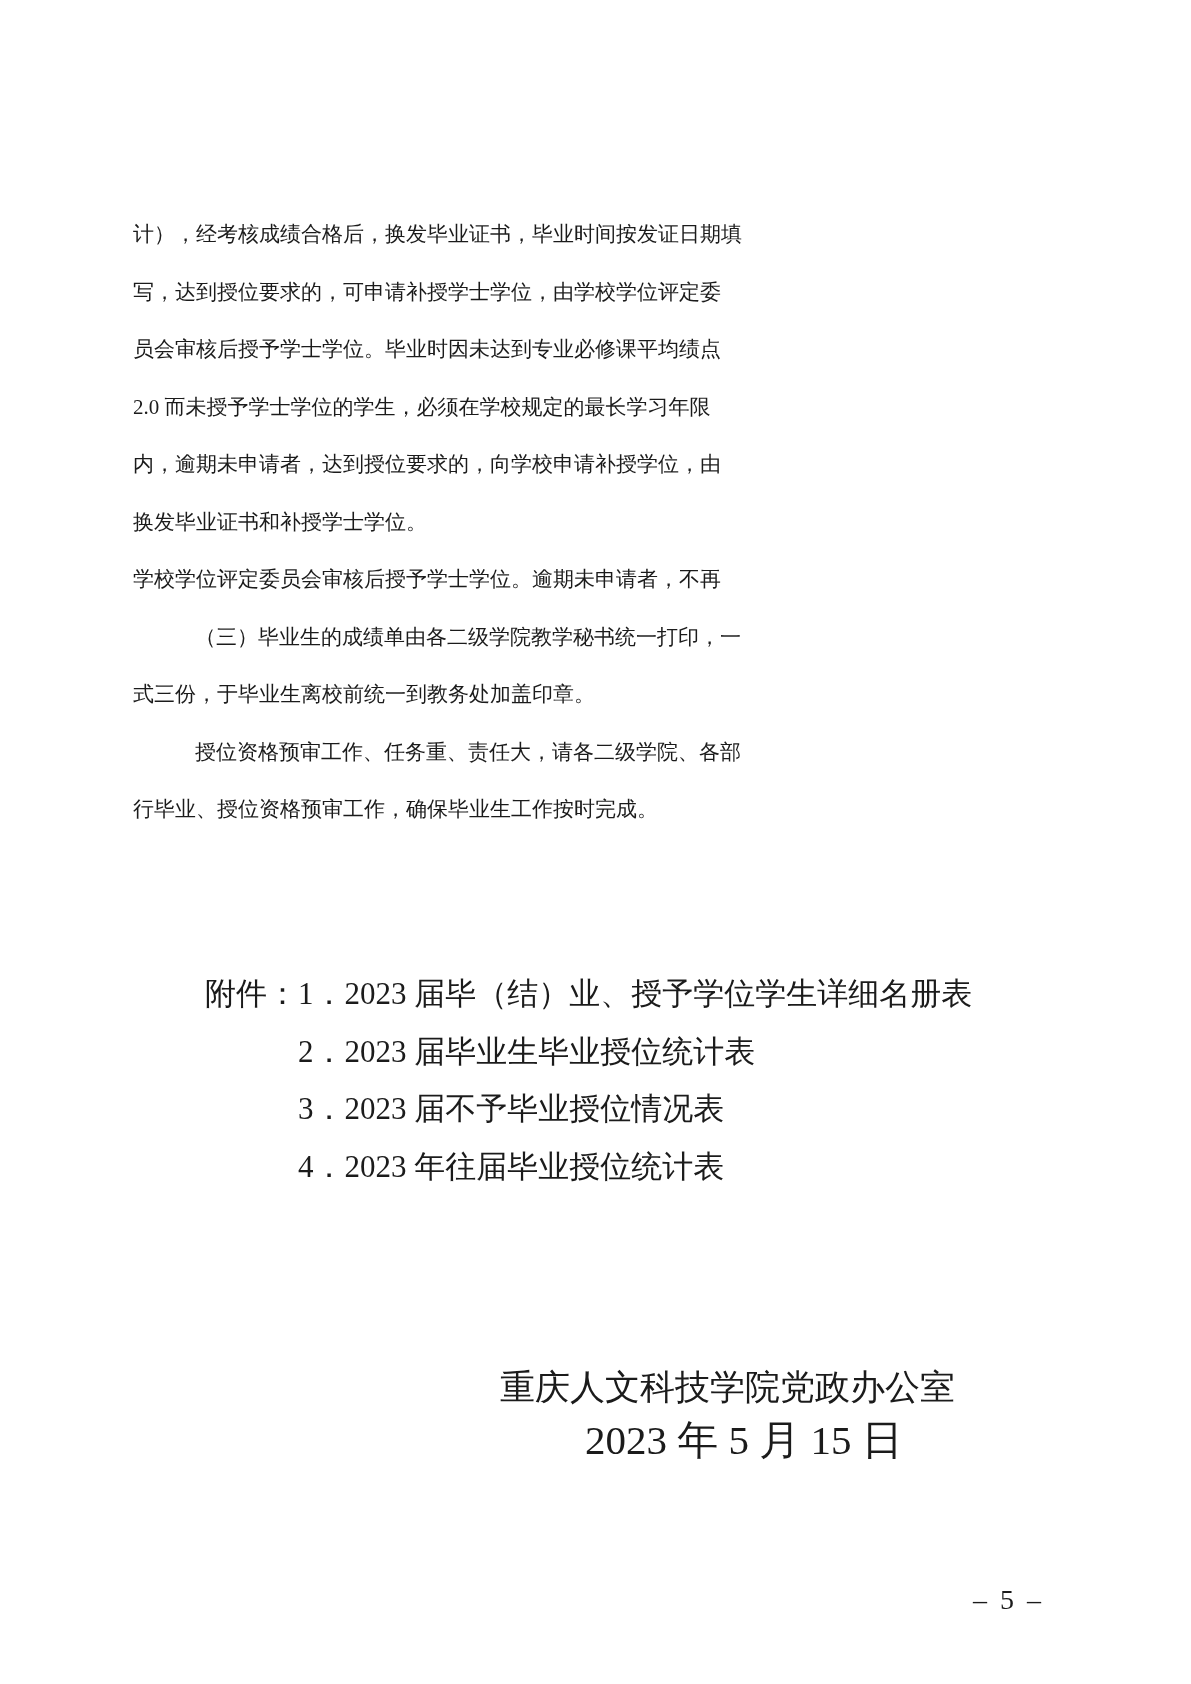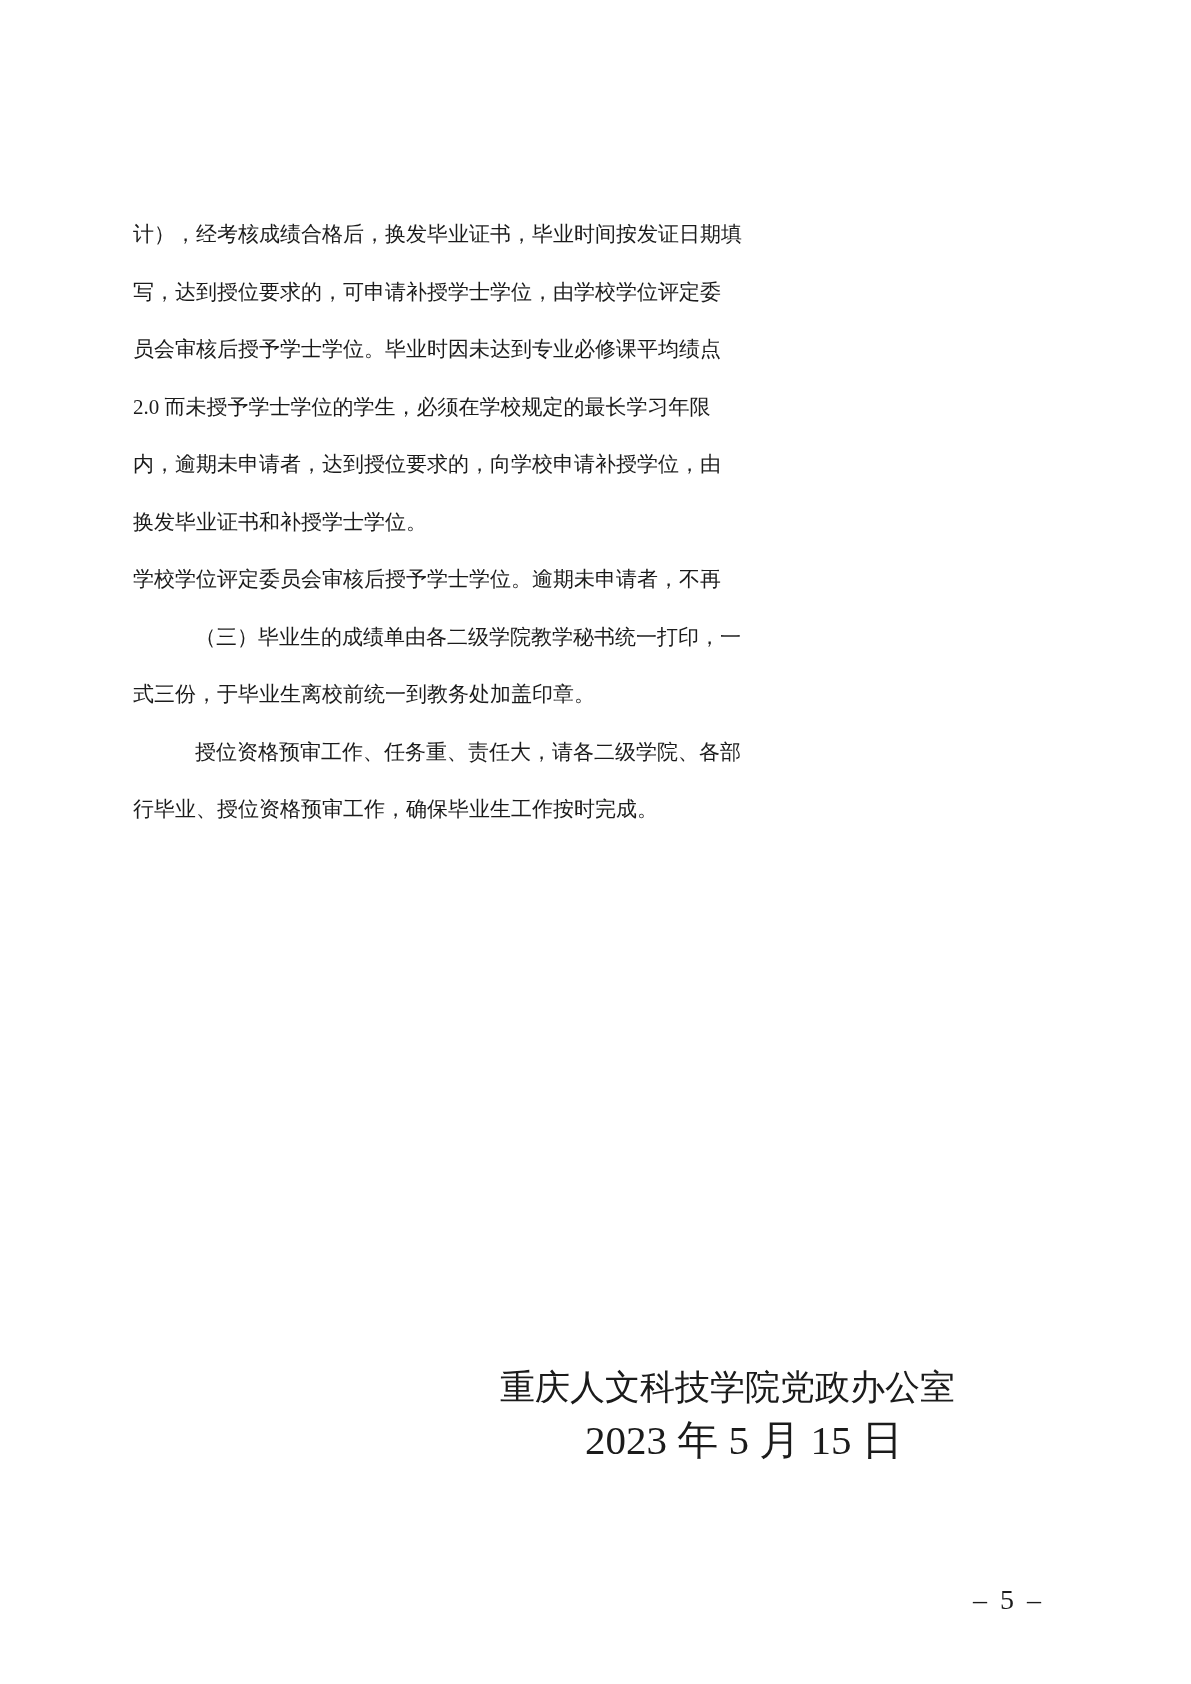--- a/index.html
+++ b/index.html
@@ -84,19 +84,27 @@
     <div class="line">2.0 而未授予学士学位的学生，必须在学校规定的最长学习年限</div>
     <div class="line">内，逾期未申请者，达到授位要求的，向学校申请补授学位，由</div>
     <div class="line">换发毕业证书和补授学士学位。</div>
     <div class="line">学校学位评定委员会审核后授予学士学位。逾期未申请者，不再</div>
     <div class="line indent">（三）毕业生的成绩单由各二级学院教学秘书统一打印，一</div>
     <div class="line">式三份，于毕业生离校前统一到教务处加盖印章。</div>
     <div class="line indent">授位资格预审工作、任务重、责任大，请各二级学院、各部</div>
     <div class="line">行毕业、授位资格预审工作，确保毕业生工作按时完成。</div>
   </div>
 
+  <div class="attachments">
+    <div class="attach-first">
+      <span class="attach-label">附件：</span><span>1．2023 届毕（结）业、授予学位学生详细名册表</span>
+    </div>
+    <div class="attach-item">2．2023 届毕业生毕业授位统计表</div>
+    <div class="attach-item">3．2023 届不予毕业授位情况表</div>
+    <div class="attach-item">4．2023 年往届毕业授位统计表</div>
+  </div>
 
   <div class="signature-org">重庆人文科技学院党政办公室</div>
   <div class="signature-date">2023 年 5 月 15 日</div>
 
   <div class="page-number">– 5 –</div>
 
 </div>
 
 </body></html>

